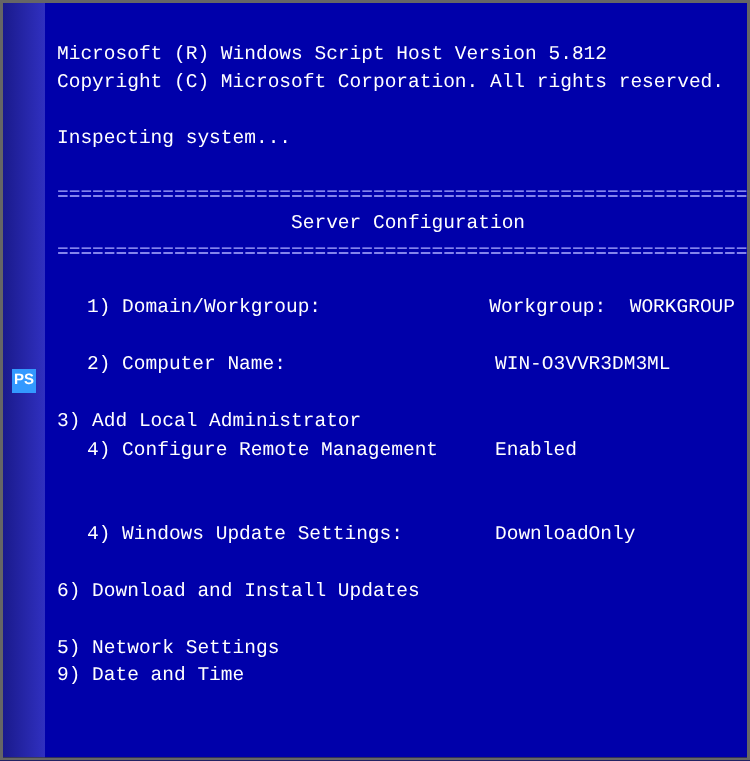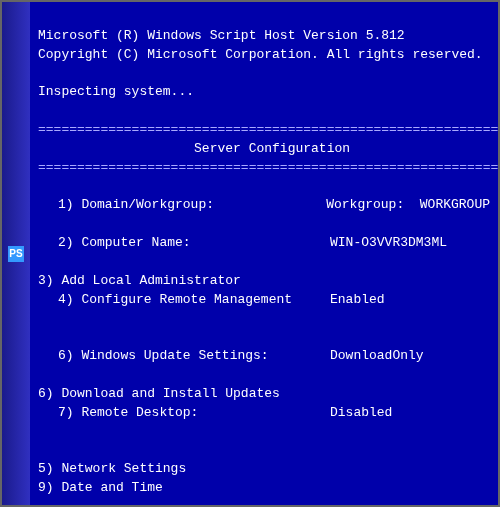--- a/index.html
+++ b/index.html
@@ -112,28 +112,24 @@
   <span class="menu-item-left">2) Computer Name:</span>
   <span class="menu-item-right">WIN-O3VVR3DM3ML</span>
 </div>
 <span>3) Add Local Administrator</span>
 <div class="menu-item">
   <span class="menu-item-left">4) Configure Remote Management</span>
   <span class="menu-item-right">Enabled</span>
 </div>
 <span> </span>
 <div class="menu-item">
-  <span class="menu-item-left">6) Windows Update Settings:</span>
+  <span class="menu-item-left">4) Windows Update Settings:</span>
   <span class="menu-item-right">DownloadOnly</span>
 </div>
 <span>6) Download and Install Updates</span>
-<div class="menu-item">
-  <span class="menu-item-left">7) Remote Desktop:</span>
-  <span class="menu-item-right">Disabled</span>
-</div>
 <span> </span>
 <span>5) Network Settings</span>
 <span>9) Date and Time</span>
 
 
 
 
 
 
 

